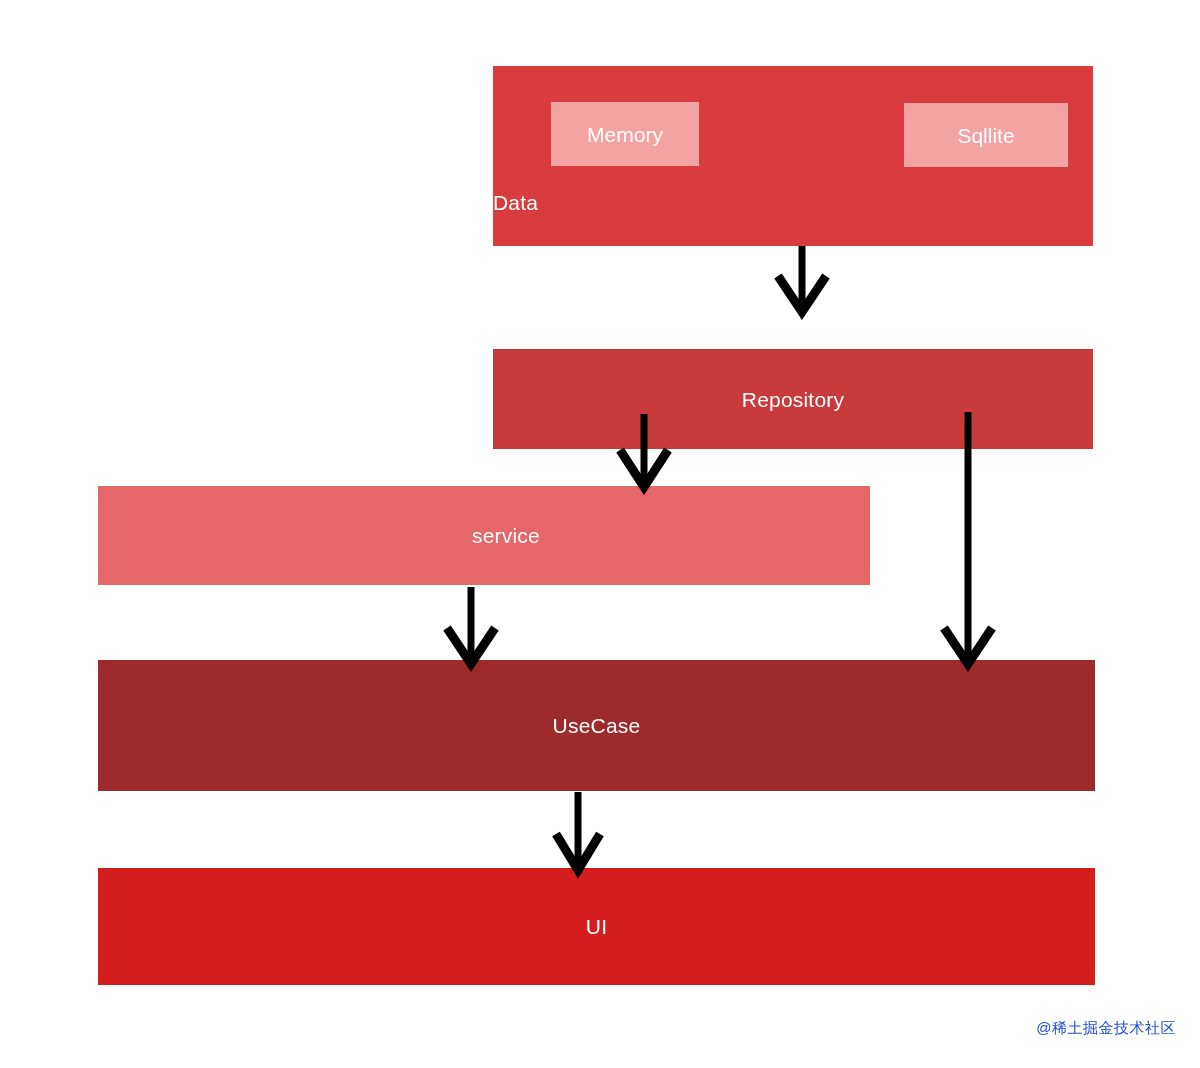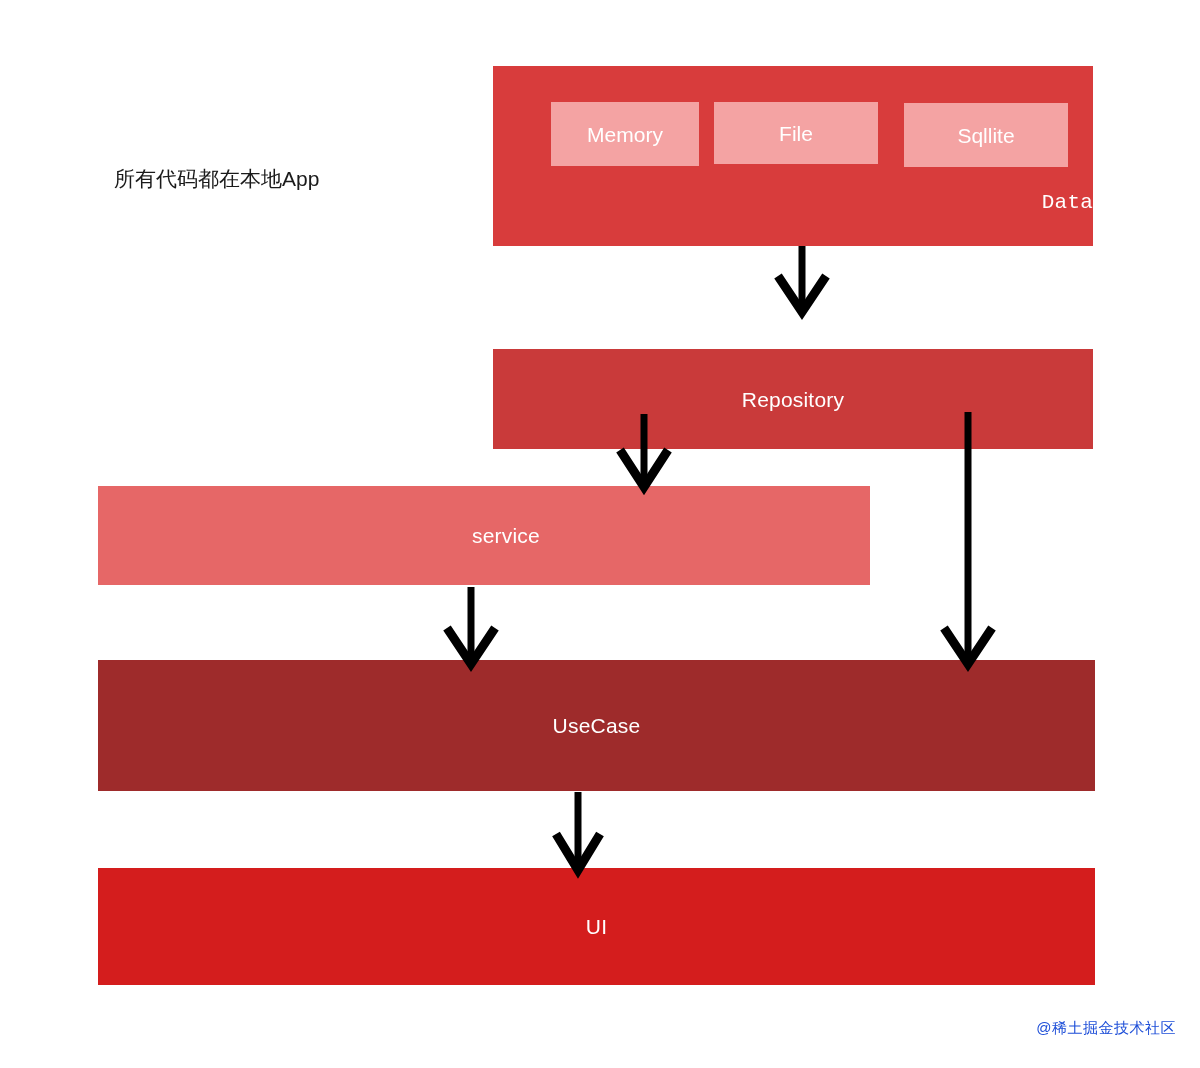--- a/index.html
+++ b/index.html
@@ -40,22 +40,21 @@
     width: 600px;
     height: 180px;
     background: #d83c3c;
     display: block;
   }
   #data-layer .data-label {
     position: absolute;
     left: 0;
     right: 0;
     top: 126px;
-    text-align: right;
-    font-family: Liberation Mono, monospace;
+    text-align: left;
   }
   .store-box {
     position: absolute;
     background: #f4a3a3;
     display: flex;
     align-items: center;
     justify-content: center;
   }
   .store-box .store-label {
     color: #ffffff;
@@ -135,28 +134,24 @@
     width: 1200px;
     height: 1068px;
     pointer-events: none;
   }
 </style>
 </head>
 <body>
 
 <div id="canvas">
 
-  <div id="annotation-text">所有代码都在本地App</div>
 
   <div class="layer" id="data-layer">
     <div class="store-box" id="store-memory">
       <span class="store-label">Memory</span>
-    </div>
-    <div class="store-box" id="store-file">
-      <span class="store-label">File</span>
     </div>
     <div class="store-box" id="store-sqllite">
       <span class="store-label">Sqllite</span>
     </div>
     <div class="layer-label data-label">Data</div>
   </div>
 
   <div class="layer" id="repository-layer">
     <span class="layer-label">Repository</span>
   </div>

